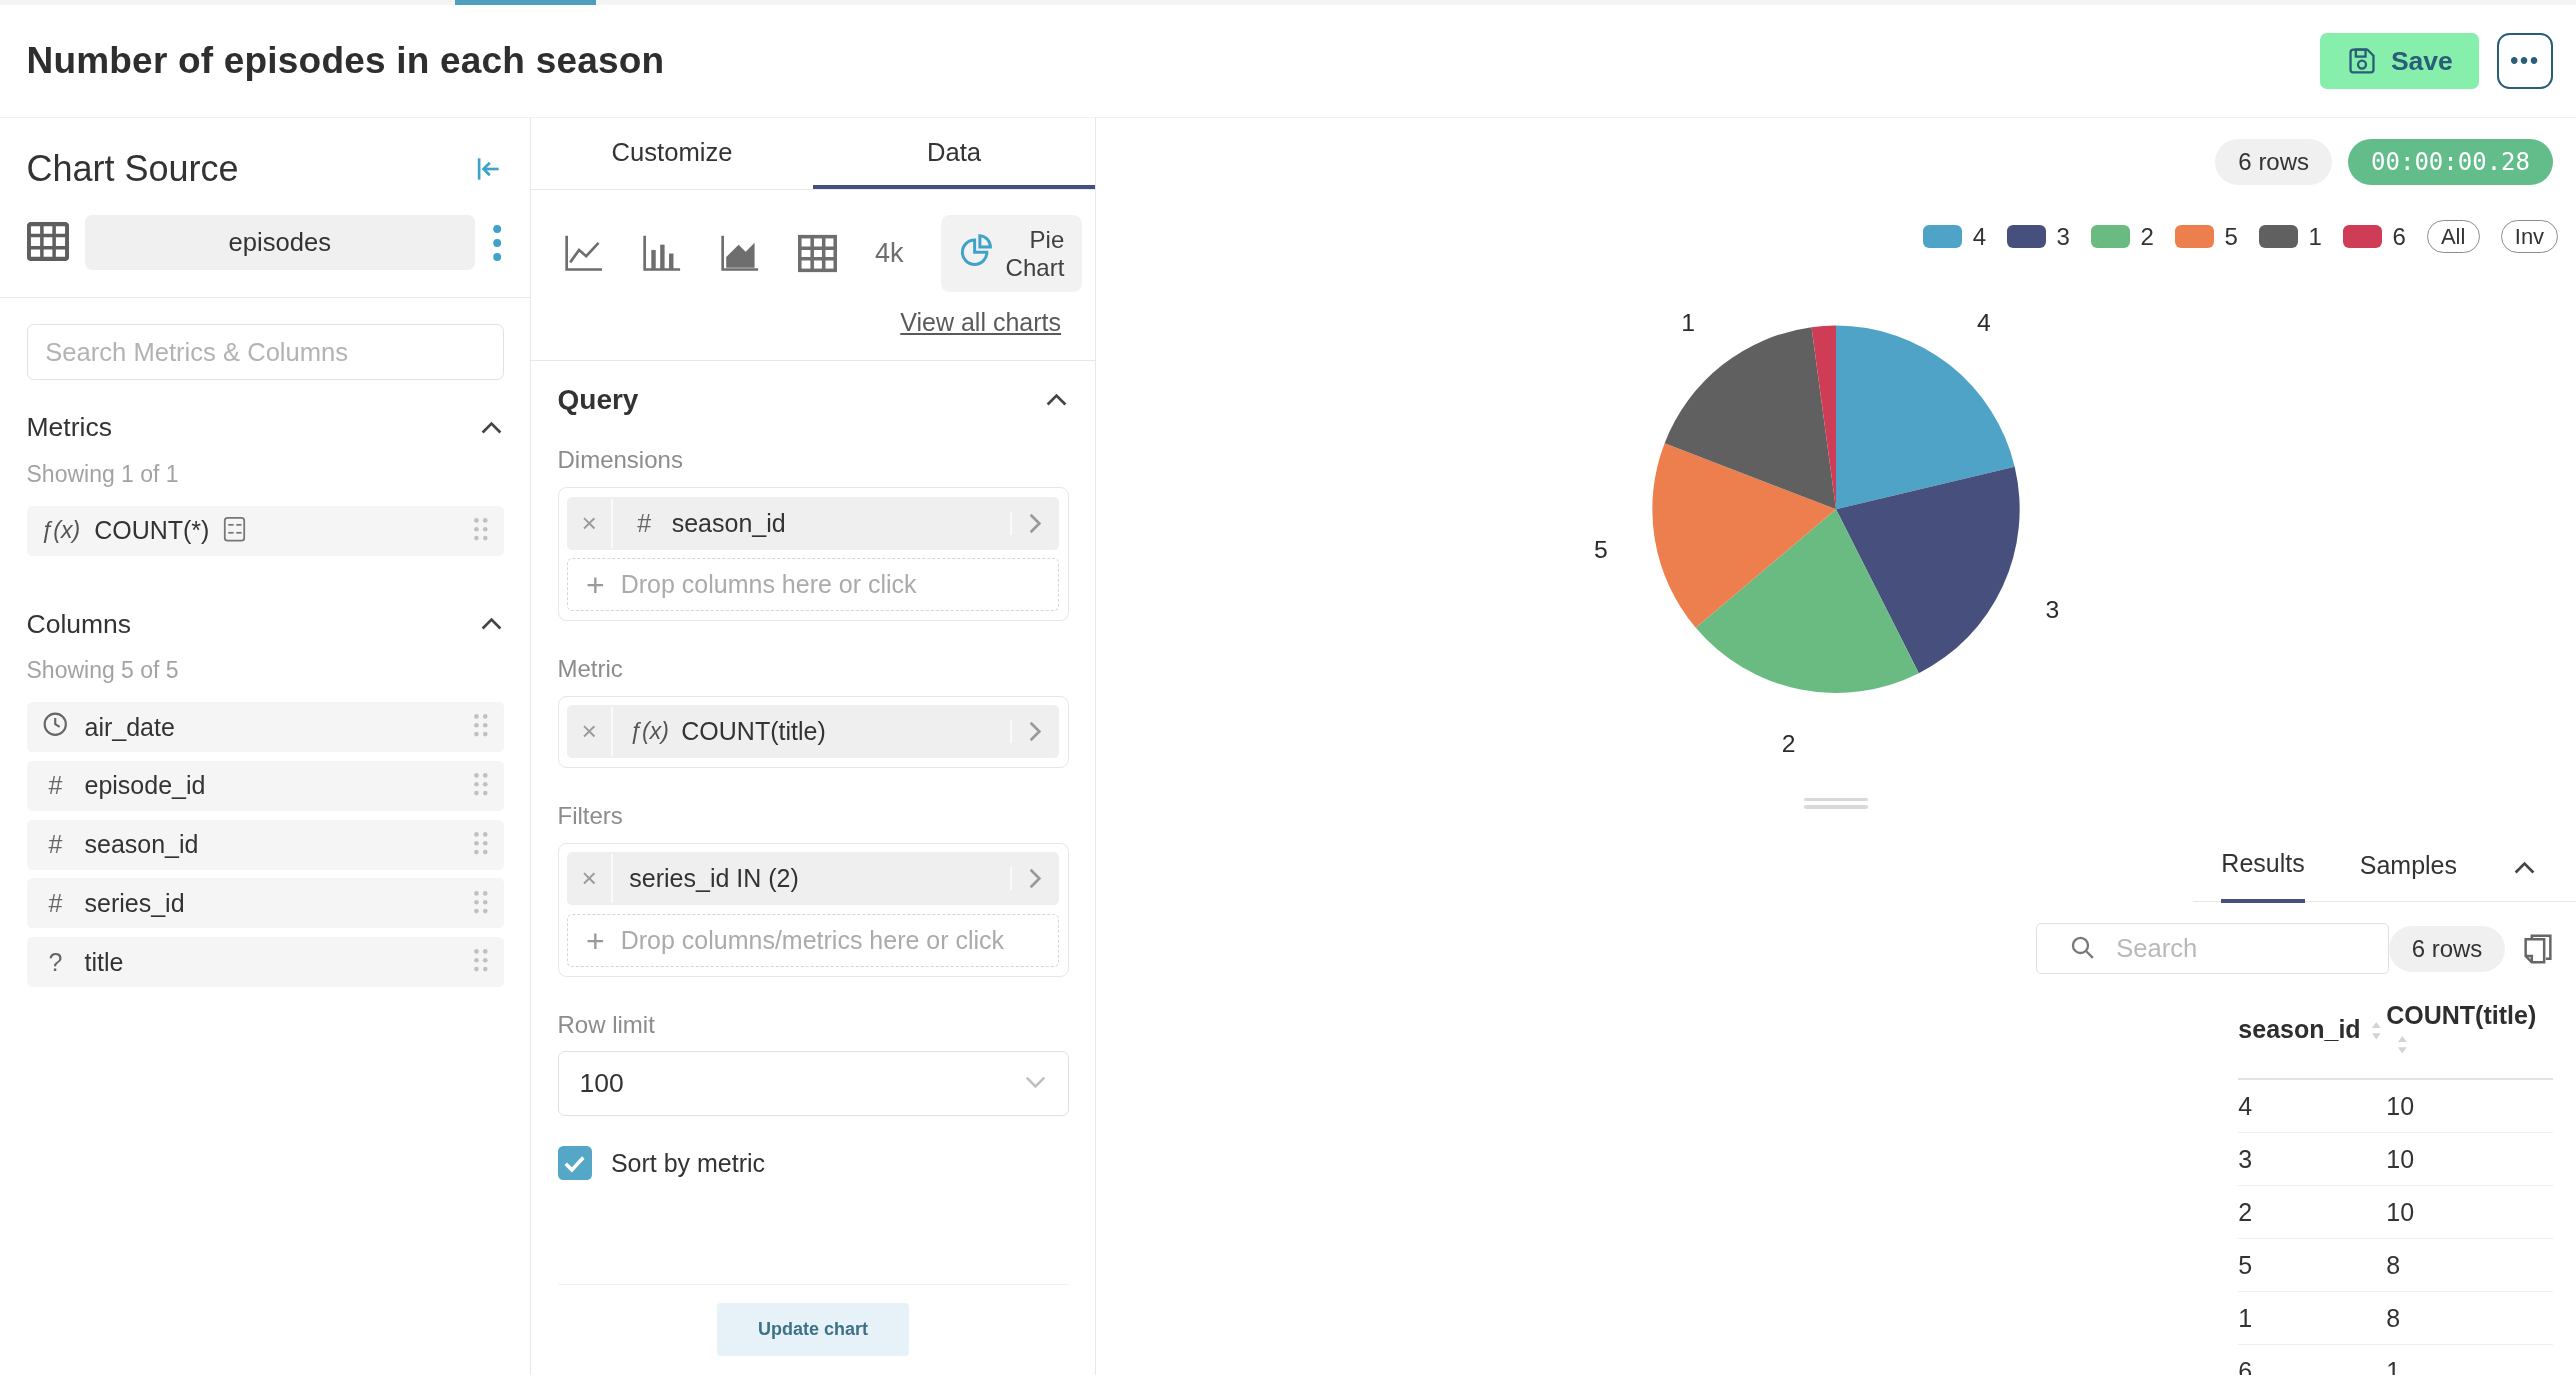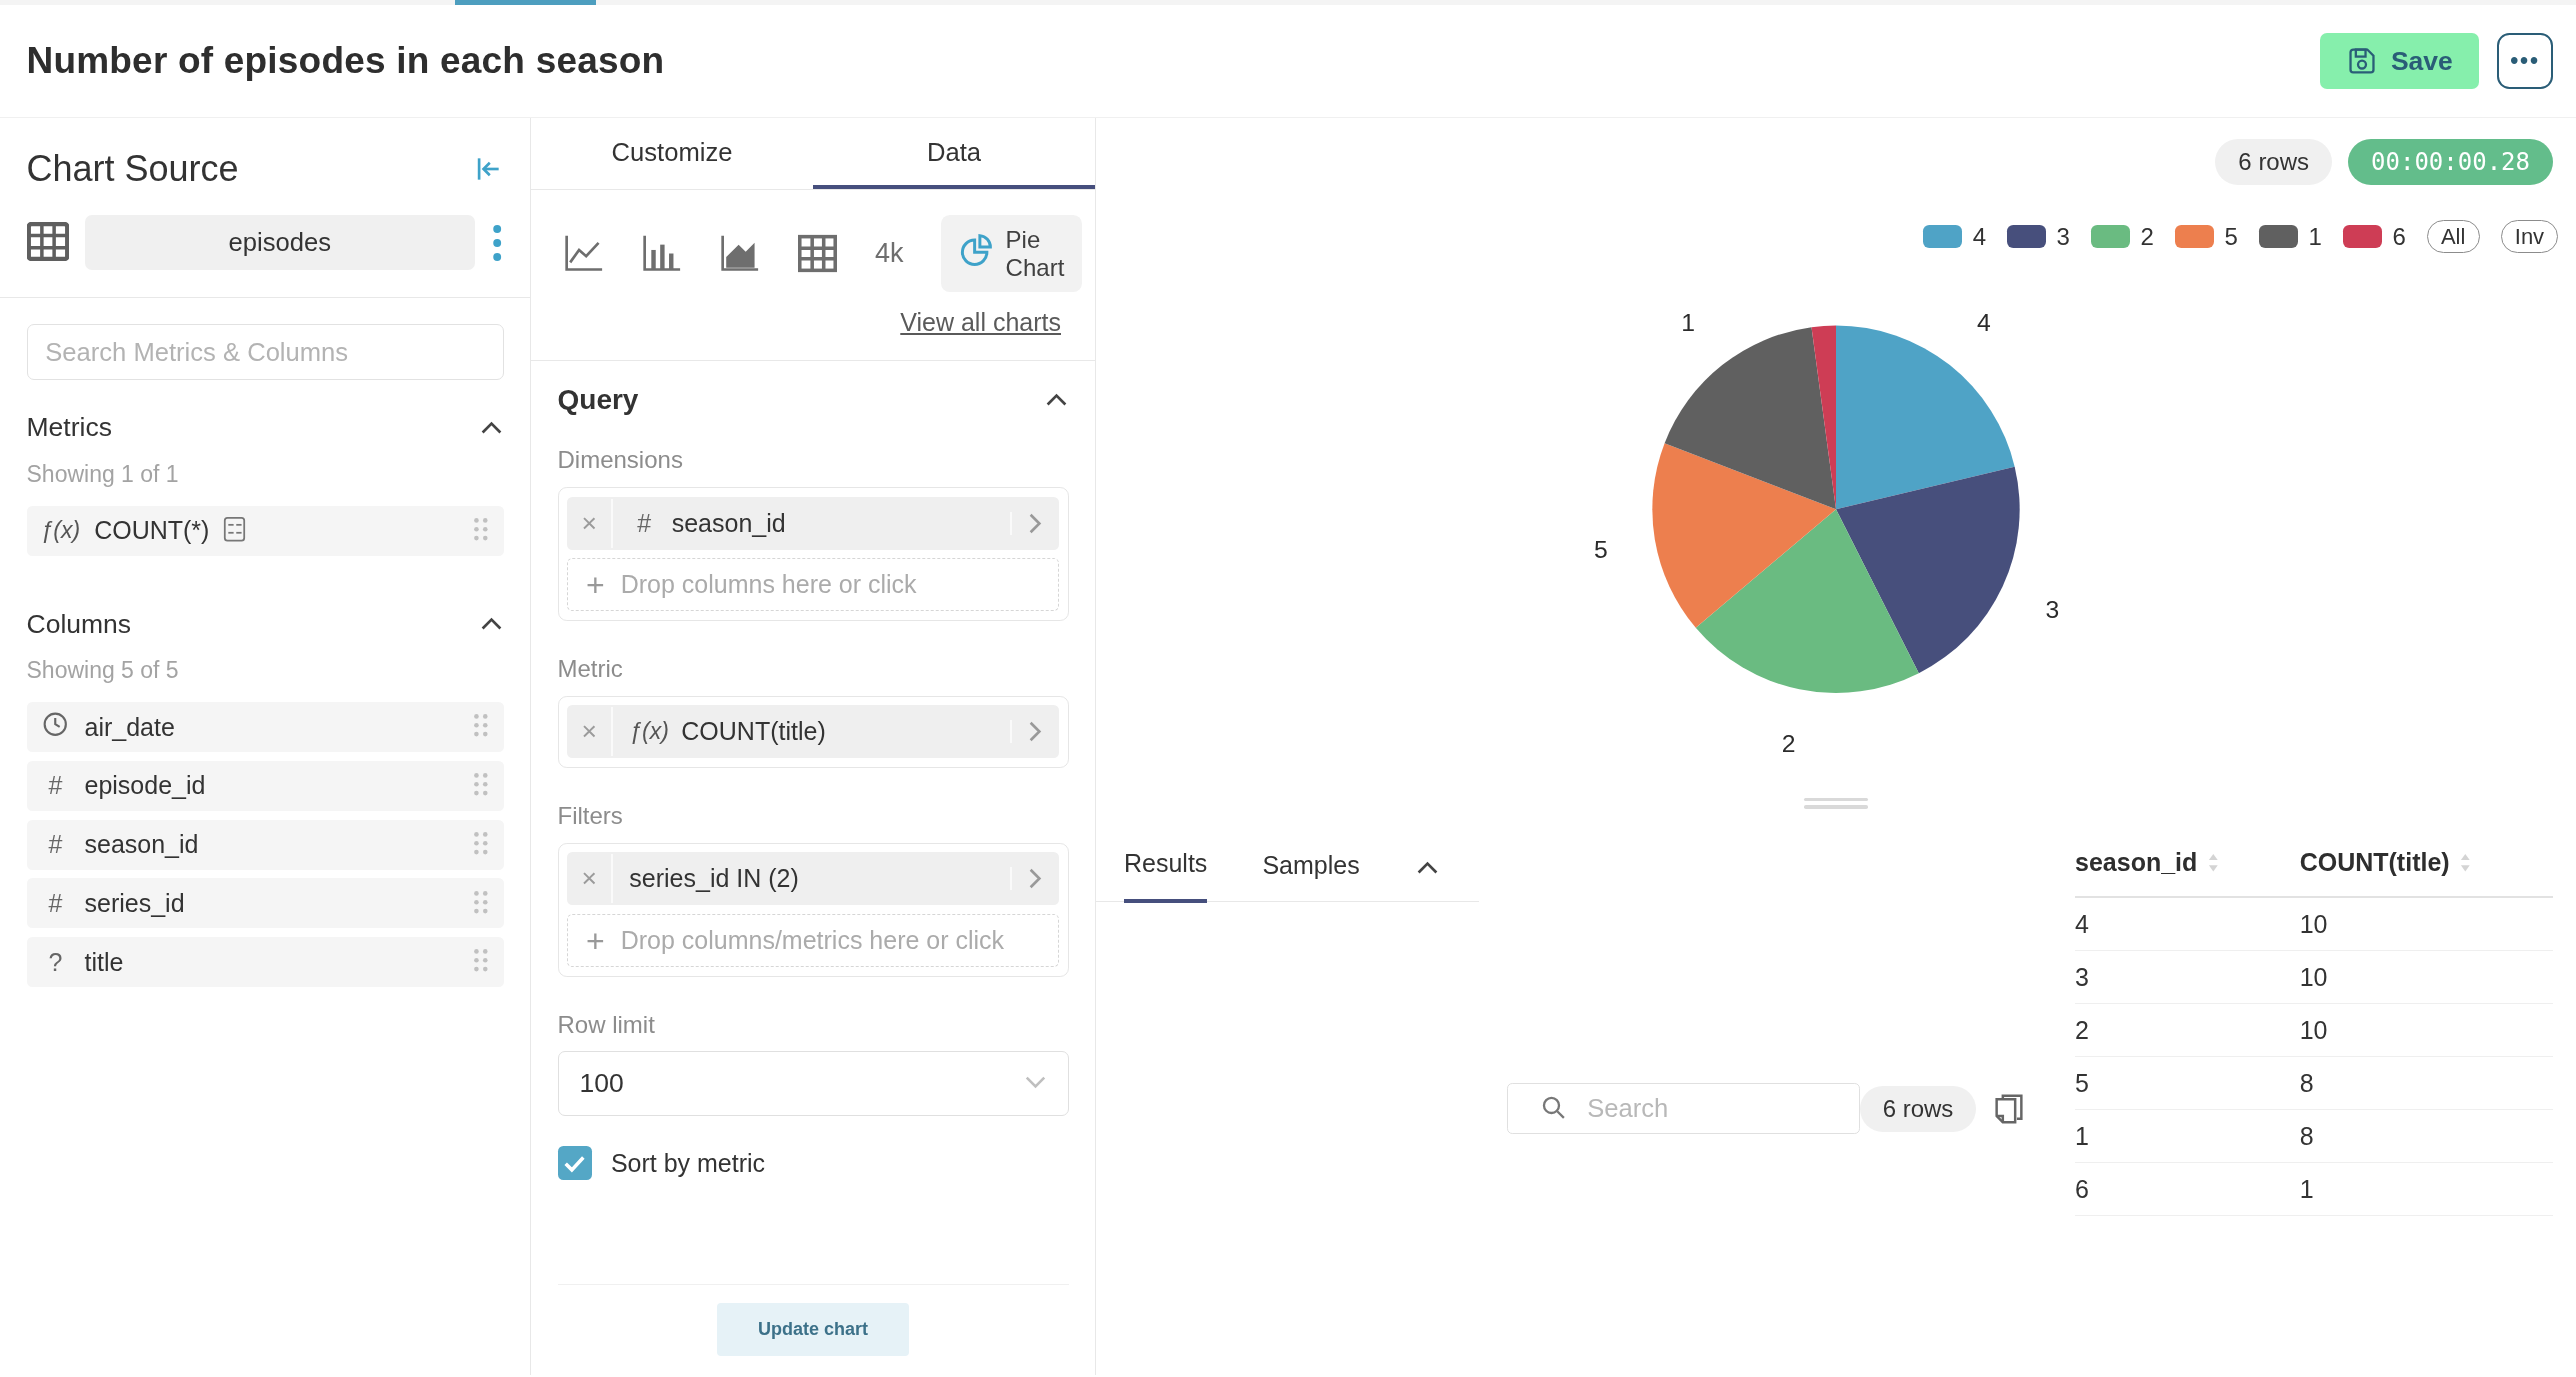--- a/index.html
+++ b/index.html
@@ -45,21 +45,21 @@
   .fx { font-size:23px; font-style:italic; color:#555; }
   .field-label { font-size:25px; color:#333; }
   .col-icon { width:30px; text-align:center; font-size:25px; color:#666; font-weight:500; flex:none; }
   .drag { margin-left:auto; flex:none; }
 
   
   .panel { width:565px; border-right:1.8px solid #E8E8E8; flex:none; display:flex; flex-direction:column; }
   .tabs-row { display:flex; border-bottom:1.8px solid #E8E8E8; height:72px; flex:none; }
   .tab { width:50%; text-align:center; line-height:69px; font-size:25.6px; color:#333; cursor:pointer; }
   .tab.active { border-bottom:4.4px solid #464F7D; font-weight:500; }
-  .viz-row { display:flex; align-items:center; padding:25px 26.5px 0 32px; gap:37px; flex:none; }
+  .viz-row { display:flex; align-items:center; padding:25px 26.5px 0 32px; gap:37px; flex:none;text-align:right; }
   .viz-icon { cursor:pointer; display:flex; align-items:center; }
   .viz-4k { font-size:27px; color:#6E6E6E; font-weight:500; cursor:pointer; }
   .viz-pill { margin-left:auto; display:flex; align-items:center; gap:12.4px; background:#F2F2F2;
     border-radius:8.8px; padding:10.6px 17.7px; font-size:24px; font-weight:500; color:#404040; cursor:pointer; }
   .view-all-row { text-align:right; padding:16px 34px 23px 0; flex:none; }
   .view-all { font-size:25px; color:#5A5A5A; text-decoration:underline; cursor:pointer; }
   .panel-divider { border-top:1.8px solid #E8E8E8; flex:none; }
   .query-body { padding:23px 26.5px 0 26.5px; flex:1; display:flex; flex-direction:column; min-height:0; }
   .query-head { display:flex; align-items:center; justify-content:space-between; }
   .query-title { font-size:28px; font-weight:600; color:#333; }
@@ -103,21 +103,21 @@
   .lg-item .sw { width:39px; height:23px; border-radius:6.2px; display:inline-block; }
   .lg-item span:last-child { font-size:24px; color:#333; }
   .lg-btn { border:1.8px solid #8C8C8C; border-radius:882px; padding:2.6px 13.2px; font-size:22px;
     color:#333; background:#fff; cursor:pointer; }
   .pie-svg { position:absolute; left:0; top:0; }
   .pie-label { font-size:28px; fill:#2b2b2b; }
   .resizer { position:absolute; left:50%; bottom:12.4px; transform:translateX(-50%); cursor:row-resize; }
   .resizer div { width:64px; height:3.5px; background:#D9D9D9; border-radius:1.8px; margin-top:4.4px; }
 
   
-  .results { flex:1; display:flex; flex-direction:row; min-height:0; }
+  .results { flex:1; display:flex; flex-direction:column; min-height:0;align-items:flex-end; }
   .r-tabs { display:flex; align-items:flex-end; border-bottom:1.8px solid #E8E8E8; padding-left:28px;
     height:81px; flex:none; }
   .r-tab { font-size:25px; color:#333; padding-bottom:21px; margin-right:55px; cursor:pointer; }
   .r-tab.active { font-weight:500; border-bottom:4.4px solid #464F7D; margin-bottom:-1.8px; }
   .r-collapse { margin-left:auto; margin-right:39px; padding-bottom:25px; cursor:pointer; }
   .r-toolbar { display:flex; align-items:center; padding:21px 23px 0 28px; flex:none; }
   .r-search { width:353px; height:51px; border:1.8px solid #E0E0E0; border-radius:5.3px;
     display:flex; align-items:center; padding:0 32px; gap:21px; }
   .r-search input { border:none; outline:none; width:100%; font-size:25.6px;
     font-family:"Liberation Sans", sans-serif; color:#333; }

